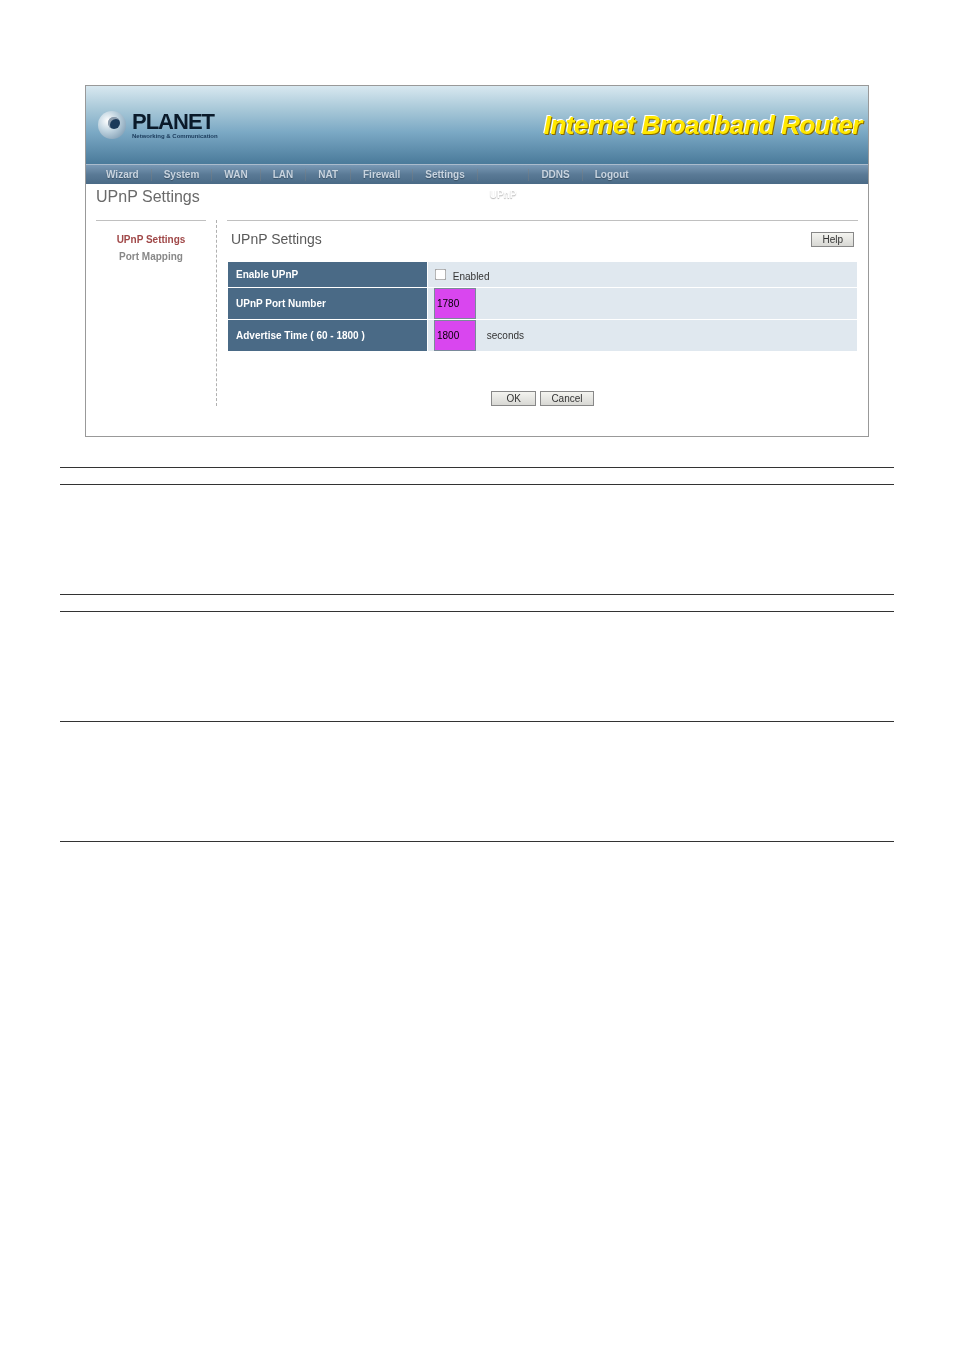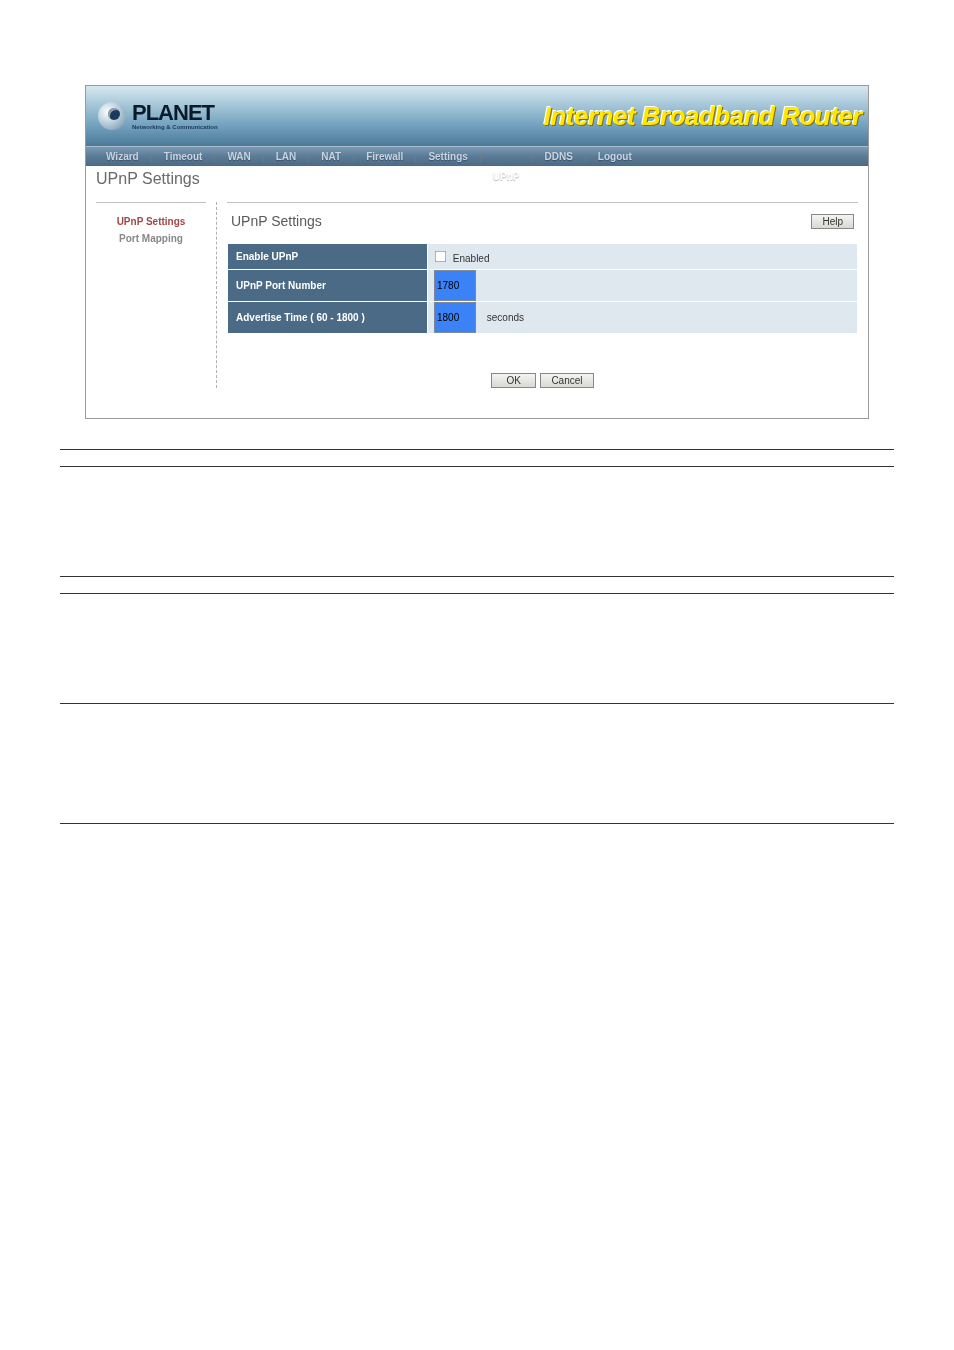--- a/index.html
+++ b/index.html
@@ -2,21 +2,21 @@
 <html><head>
   <meta charset="utf-8">
   <style>
     * { margin: 0; padding: 0; box-sizing: border-box; }
     body { font-family: Arial, sans-serif; background: #fff; width: 954px; }
     
     .outer-wrap { padding: 85px 85px 0 85px; }
     .router-frame { border: 1px solid #999; width: 784px; }
     
     .banner {
-      height: 60px;
+      height: 78px;
       background: linear-gradient(180deg, #d8e8f0 0%, #a8c8d8 30%, #7aa8c4 60%, #4a7a9a 100%);
       position: relative;
       display: flex;
       align-items: center;
       padding: 0 12px;
       overflow: hidden;
     }
     .planet-logo { display: flex; align-items: center; gap: 6px; }
     .planet-icon {
       width: 28px; height: 28px; border-radius: 50%;
@@ -80,21 +80,21 @@
     
     .config-table { width: 100%; border-collapse: collapse; }
     .config-table td { border: 1px solid #fff; height: 26px; vertical-align: middle; }
     .cfg-label {
       background: #4a6a86; color: #fff; font-size: 10px; font-weight: bold;
       padding-left: 8px; width: 200px;
     }
     .cfg-value { background: #e0e8ef; padding-left: 6px; font-size: 10px; color: #333; }
     .cfg-input {
       width: 42px; height: 31px; font-size: 10px;
-      border: 1px solid #7a8a9a; background: #3b82f6; padding: 0 2px;
+      border: 1px solid #7a8a9a; background: #d946ef; padding: 0 2px;
     }
     .cfg-chk { margin-right: 3px; transform: scale(0.9); position: relative; top: 1px; }
     
     .action-row { text-align: center; margin-top: 36px; }
     
     
     .desc-table {
       margin: 30px 60px 0 60px;
       width: calc(100% - 120px);
       border-collapse: collapse;
@@ -120,21 +120,21 @@
           <span class="planet-tag">Networking &amp; Communication</span>
         </div>
       </div>
       <div class="banner-title">Internet Broadband Router</div>
     </div>
 
     <div class="navbar">
       <span style="width:8px"></span>
       <span class="nav-item">Wizard</span>
       <span class="nav-sep"></span>
-      <span class="nav-item">Timeout</span>
+      <span class="nav-item">System</span>
       <span class="nav-sep"></span>
       <span class="nav-item">WAN</span>
       <span class="nav-sep"></span>
       <span class="nav-item">LAN</span>
       <span class="nav-sep"></span>
       <span class="nav-item">NAT</span>
       <span class="nav-sep"></span>
       <span class="nav-item">Firewall</span>
       <span class="nav-sep"></span>
       <span class="nav-item">Settings</span>

